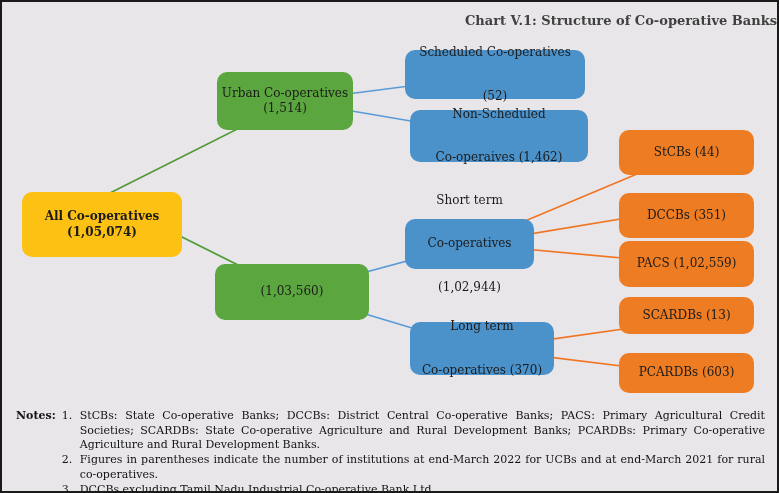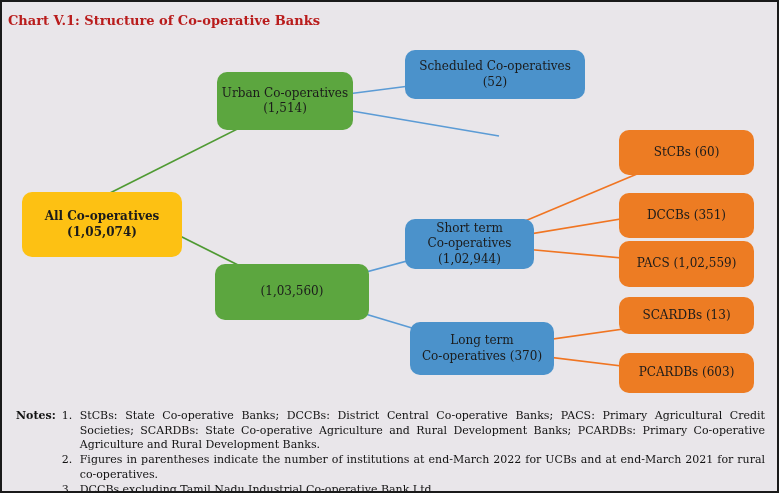--- a/index.html
+++ b/index.html
@@ -9,24 +9,24 @@
     height: 493px;
     box-sizing: border-box;
     background: var(--background, #e9e6ea);
     border: 2px solid var(--frame_border, #1a1a1a);
     font-family: "DejaVu Serif", serif;
     overflow: hidden;
   }
   .chart-title {
     position: absolute;
     top: 11px; left: 6px; right: 0;
-    text-align: left;
+    text-align: right;
     font-size: 13px;
     font-weight: bold;
-    color: #b91c1c;
+    color: #404040;
     z-index: 3;
   }
   svg.connectors {
     position: absolute;
     top: 0; left: 0;
     width: 779px; height: 493px;
     z-index: 1;
   }
   .conn { fill: none; stroke-width: 1.7; }
   .conn.g { stroke: var(--line_green, #4f9a33); }
@@ -42,21 +42,21 @@
     align-items: center;
     justify-content: center;
     text-align: center;
     font-size: 12px;
     line-height: 1.28;
     color: #1b1b1b;
     padding: 2px 4px;
   }
   .node.root   { background: var(--root, #fdc113); font-weight: bold; margin-top: 28px; }
   .node.green  { background: var(--branch_green, #5ca63f); }
-  .node.blue   { background: var(--branch_blue, #4b92cb); }
+  .node.blue   { background: var(--branch_blue, #4b92cb); gap: 28px; }
   .node.orange { background: var(--branch_orange, #ed7c23); }
   .node span { display: block; }
   .notes {
     position: absolute;
     left: 14px; right: 12px;
     top: 407px;
     font-size: 11px;
     line-height: 1.34;
     color: #121212;
     z-index: 3;
@@ -101,34 +101,38 @@
 
   <div class="node green" style="left:213px;top:262px;width:154px;height:56px">
     <span>(1,03,560)</span>
   </div>
 
   <div class="node blue" style="left:403px;top:48px;width:180px;height:49px">
     <span>Scheduled Co-operatives</span>
     <span>(52)</span>
   </div>
 
+  <div class="node blue" style="left:408px;top:108px;width:178px;height:52px">
+    <span>Non-Scheduled</span>
+    <span>Co-operaives (1,462)</span>
+  </div>
 
   <div class="node blue" style="left:403px;top:217px;width:129px;height:50px">
     <span>Short term</span>
     <span>Co-operatives</span>
     <span>(1,02,944)</span>
   </div>
 
   <div class="node blue" style="left:408px;top:320px;width:144px;height:53px">
     <span>Long term</span>
     <span>Co-operatives (370)</span>
   </div>
 
   <div class="node orange" style="left:617px;top:128px;width:135px;height:45px">
-    <span>StCBs (60)</span>
+    <span>StCBs (44)</span>
   </div>
 
   <div class="node orange" style="left:617px;top:191px;width:135px;height:45px">
     <span>DCCBs (351)</span>
   </div>
 
   <div class="node orange" style="left:617px;top:239px;width:135px;height:46px">
     <span>PACS (1,02,559)</span>
   </div>
 

